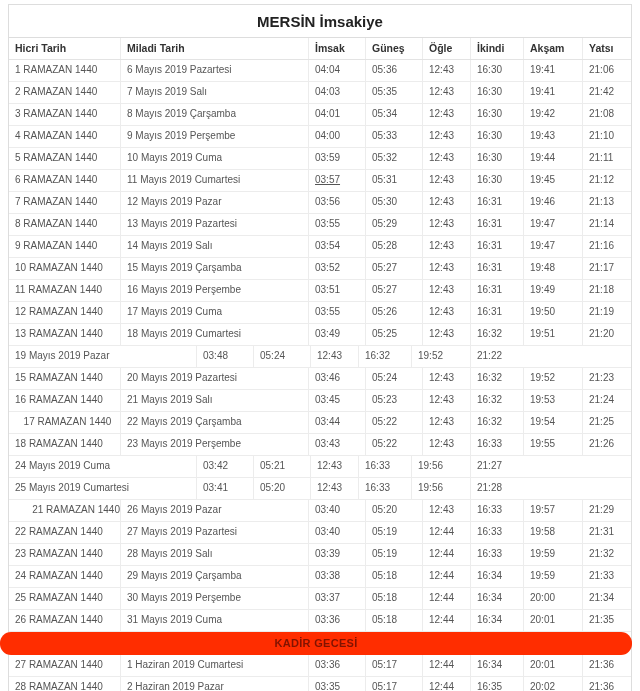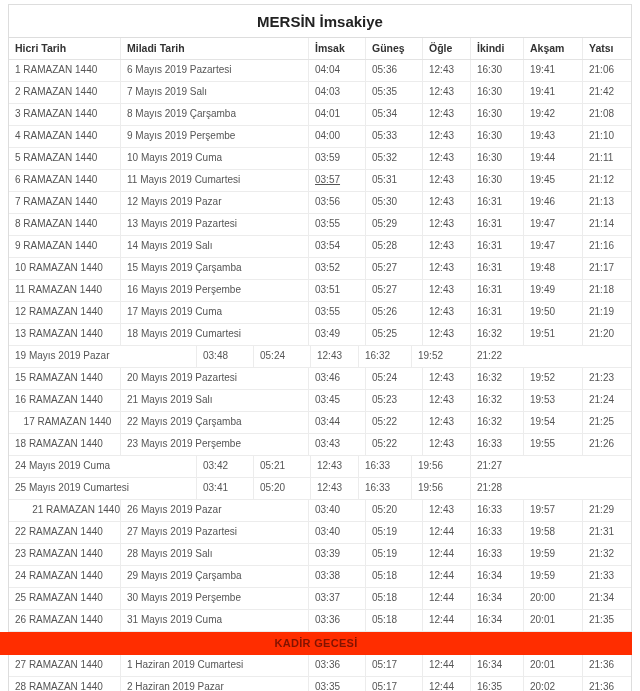--- a/index.html
+++ b/index.html
@@ -65,20 +65,21 @@
   .banner-row {
     position: relative;
     margin-left: -9px;
     width: 632px;
     height: 23px;
     line-height: 23px;
     text-align: center;
     font-size: 11px;
     font-weight: bold;
     letter-spacing: 0.3px;
+    border-radius: 11px;
   }
 </style>
 </head>
 <body>
 
 <div class="imsakiye-table">
   <div class="table-title">MERSİN İmsakiye</div>
   <div class="header-row">
       <div class="cell col-0" style="color: rgb(51, 51, 51);">Hicri Tarih</div>
       <div class="cell col-1" style="color: rgb(51, 51, 51);">Miladi Tarih</div>

